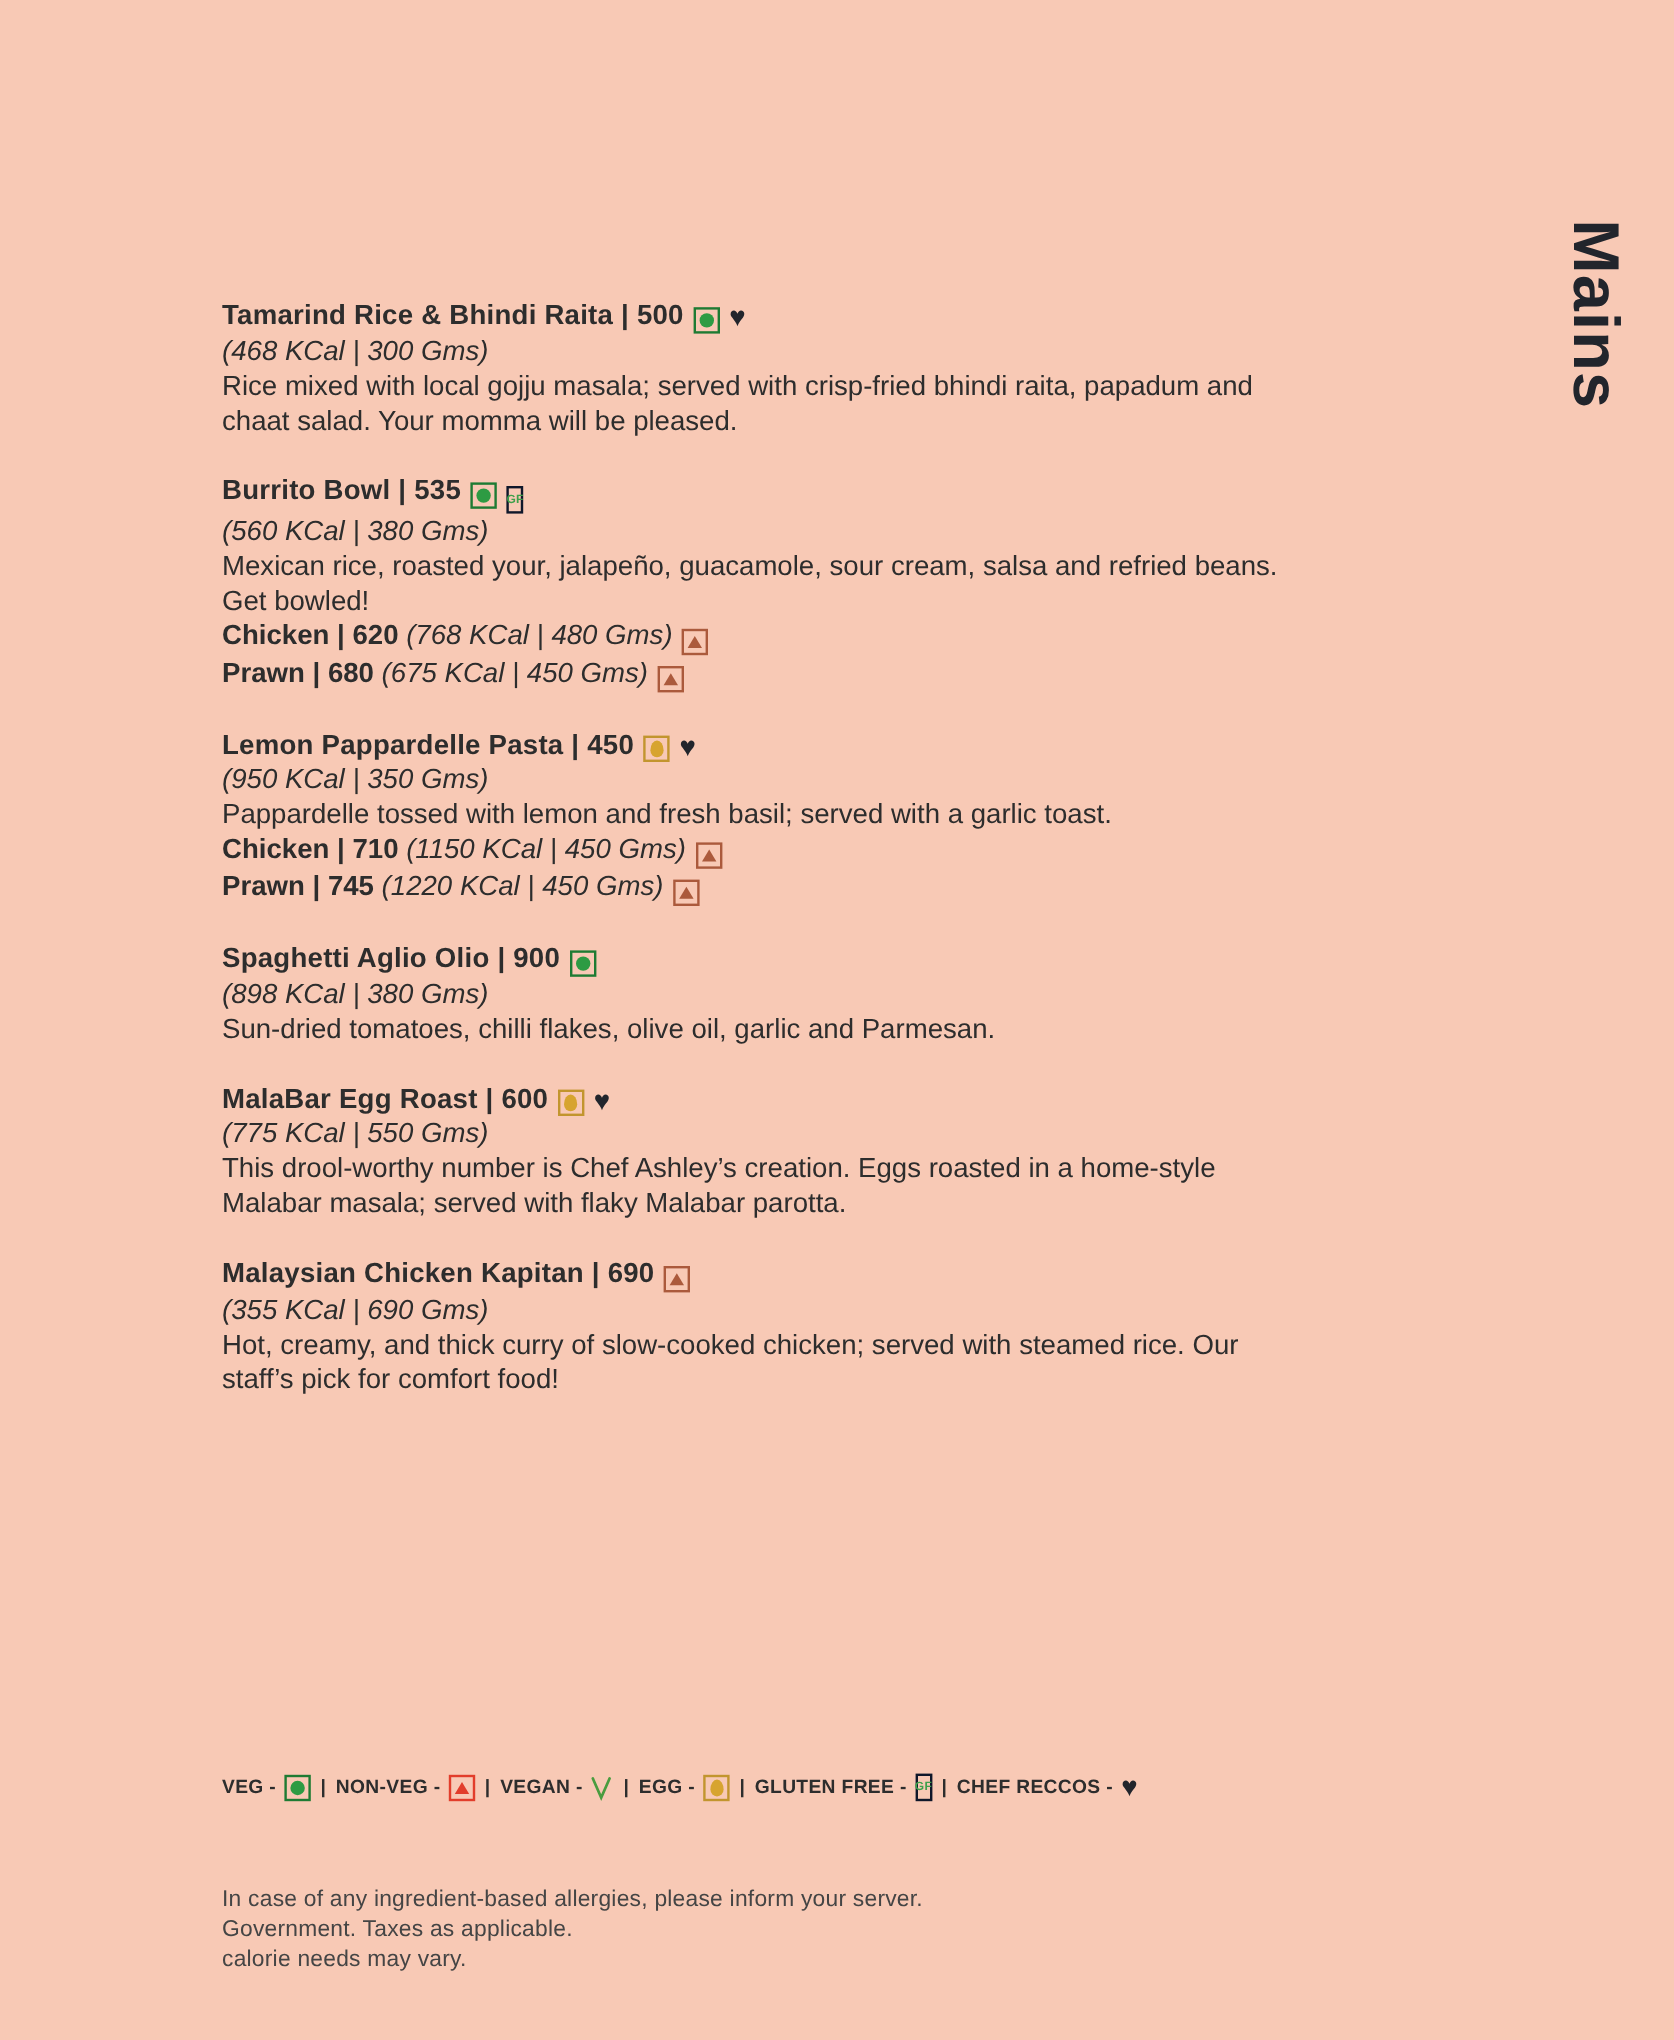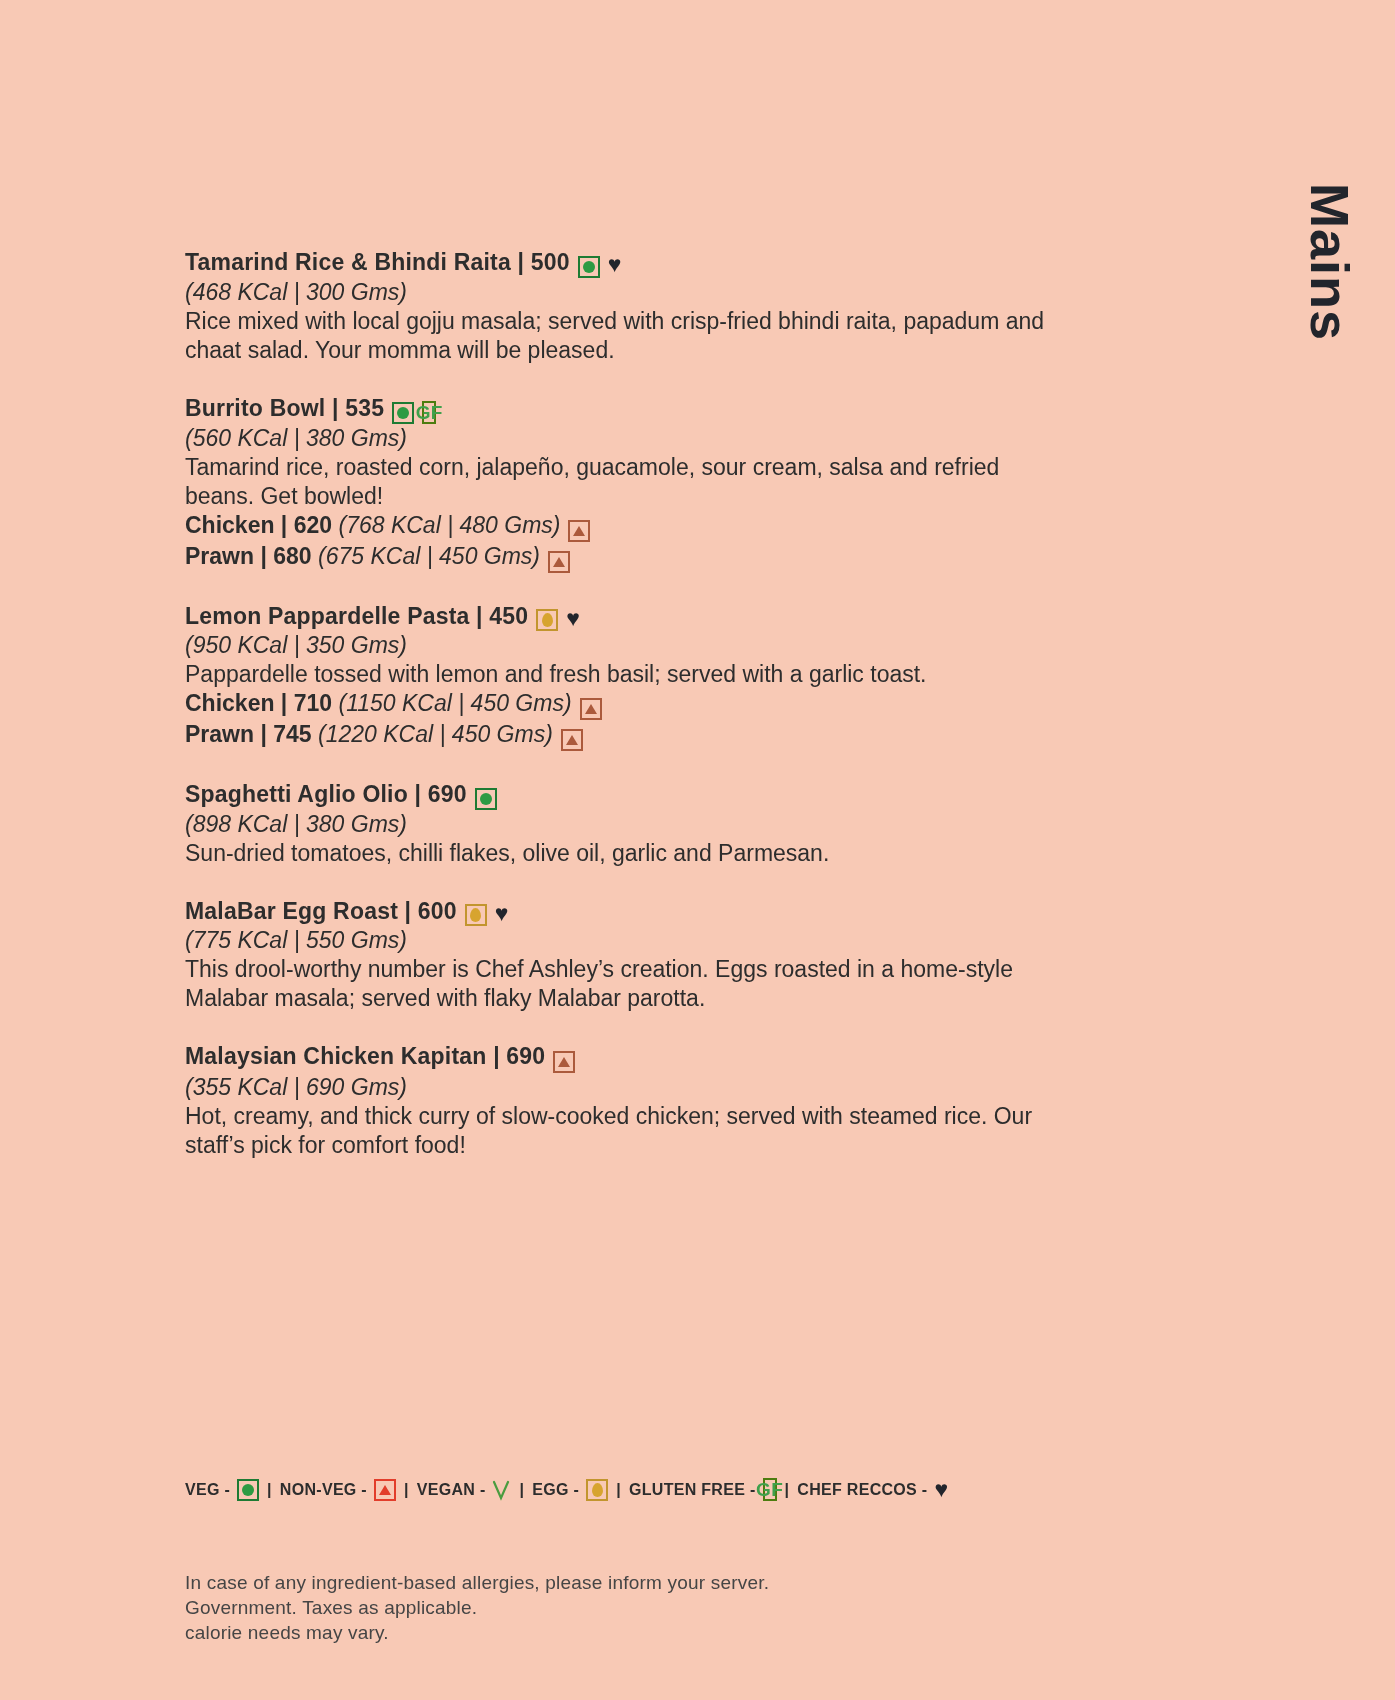--- a/index.html
+++ b/index.html
@@ -77,23 +77,23 @@
     border: 2px solid #c2952e;
   }
   .egg-dot {
     width: 11px; height: 14px;
     background: #d7a42f;
     border-radius: 50% 50% 50% 50% / 58% 58% 42% 42%;
   }
 
   .gf-box {
     width: 14px; height: 23px;
-    border: 2px solid #4d7c0f;
+    border: 2px solid #0f172a;
     color: #3fa04b;
-    font-size: 19px;
+    font-size: 10px;
     font-weight: 700;
   }
 
   .heart-glyph {
     font-size: 23px;
     color: #22252c;
     line-height: 1;
     margin-left: 8px;
     vertical-align: -2px;
     display: inline-block;
@@ -150,21 +150,21 @@
       <div class="item-description">Rice mixed with local gojju masala; served with crisp-fried bhindi raita, papadum and chaat salad. Your momma will be pleased.</div>
     </div>
 
     <div class="menu-item">
       <div class="item-title-row">
         <span class="item-title">Burrito Bowl | 535</span><span class="badge veg-box">
             <span class="veg-dot"></span>
           </span><span class="badge gf-box">GF</span>
       </div>
       <div class="item-nutrition">(560 KCal | 380 Gms)</div>
-      <div class="item-description">Tamarind rice, roasted corn, jalapeño, guacamole, sour cream, salsa and refried beans. Get bowled!</div>
+      <div class="item-description">Mexican rice, roasted your, jalapeño, guacamole, sour cream, salsa and refried beans. Get bowled!</div>
       <div class="variant-row">
         <span class="variant-label">Chicken | 620</span>
         <span class="variant-nutrition">(768 KCal | 480 Gms)</span><span class="badge nonveg-box">
             <span class="nonveg-tri"></span>
           </span>
       </div>
       <div class="variant-row">
         <span class="variant-label">Prawn | 680</span>
         <span class="variant-nutrition">(675 KCal | 450 Gms)</span><span class="badge nonveg-box">
             <span class="nonveg-tri"></span>
@@ -189,21 +189,21 @@
       <div class="variant-row">
         <span class="variant-label">Prawn | 745</span>
         <span class="variant-nutrition">(1220 KCal | 450 Gms)</span><span class="badge nonveg-box">
             <span class="nonveg-tri"></span>
           </span>
       </div>
     </div>
 
     <div class="menu-item">
       <div class="item-title-row">
-        <span class="item-title">Spaghetti Aglio Olio | 690</span><span class="badge veg-box">
+        <span class="item-title">Spaghetti Aglio Olio | 900</span><span class="badge veg-box">
             <span class="veg-dot"></span>
           </span>
       </div>
       <div class="item-nutrition">(898 KCal | 380 Gms)</div>
       <div class="item-description">Sun-dried tomatoes, chilli flakes, olive oil, garlic and Parmesan.</div>
     </div>
 
     <div class="menu-item">
       <div class="item-title-row">
         <span class="item-title">MalaBar Egg Roast | 600</span><span class="badge egg-box">

